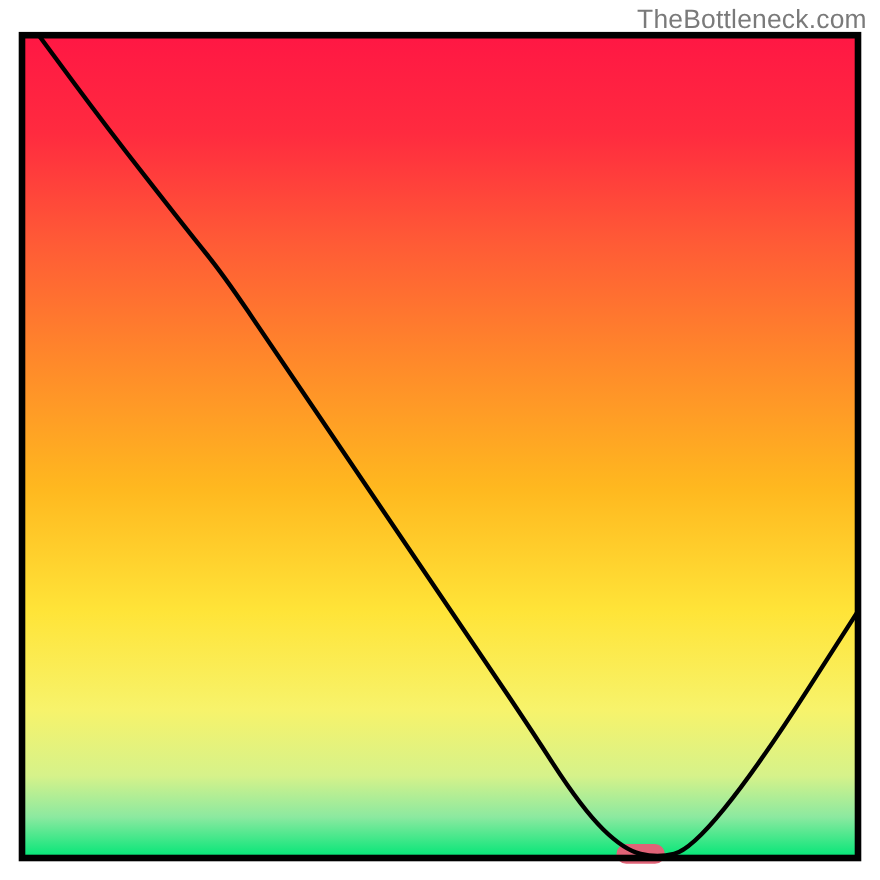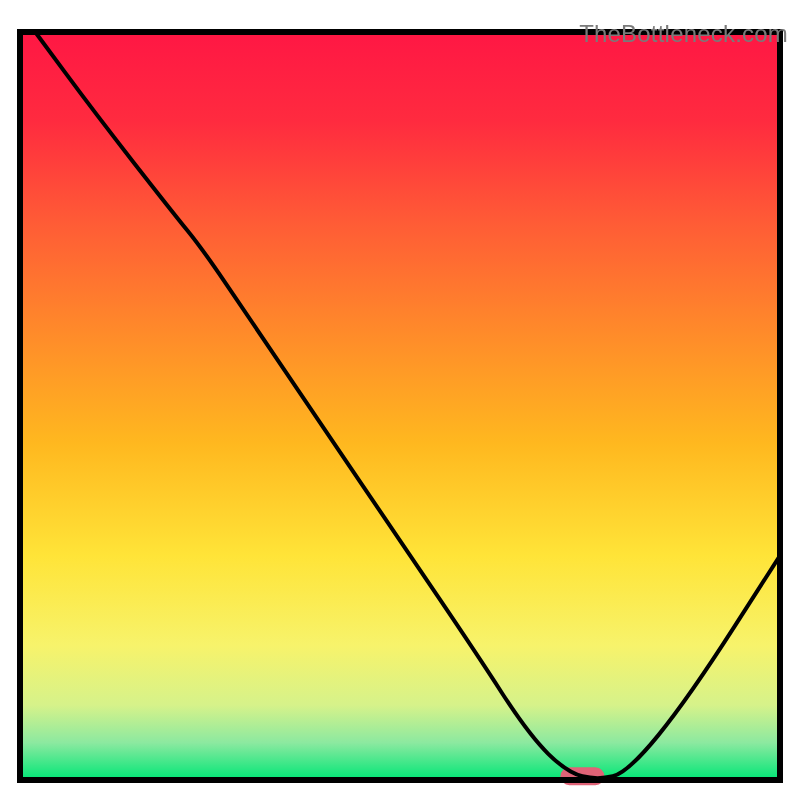--- a/index.html
+++ b/index.html
@@ -18,21 +18,20 @@
   }
   .watermark {
     position: absolute;
     top: 4px;
     right: 12px;
     font-size: 24px;
     color: #7a7a7a;
     font-weight: 400;
     letter-spacing: 0.2px;
     z-index: 5;
-    margin-top: 16px;
   }
   svg {
     position: absolute;
     top: 0;
     left: 0;
   }
 </style>
 </head>
 <body>
 

